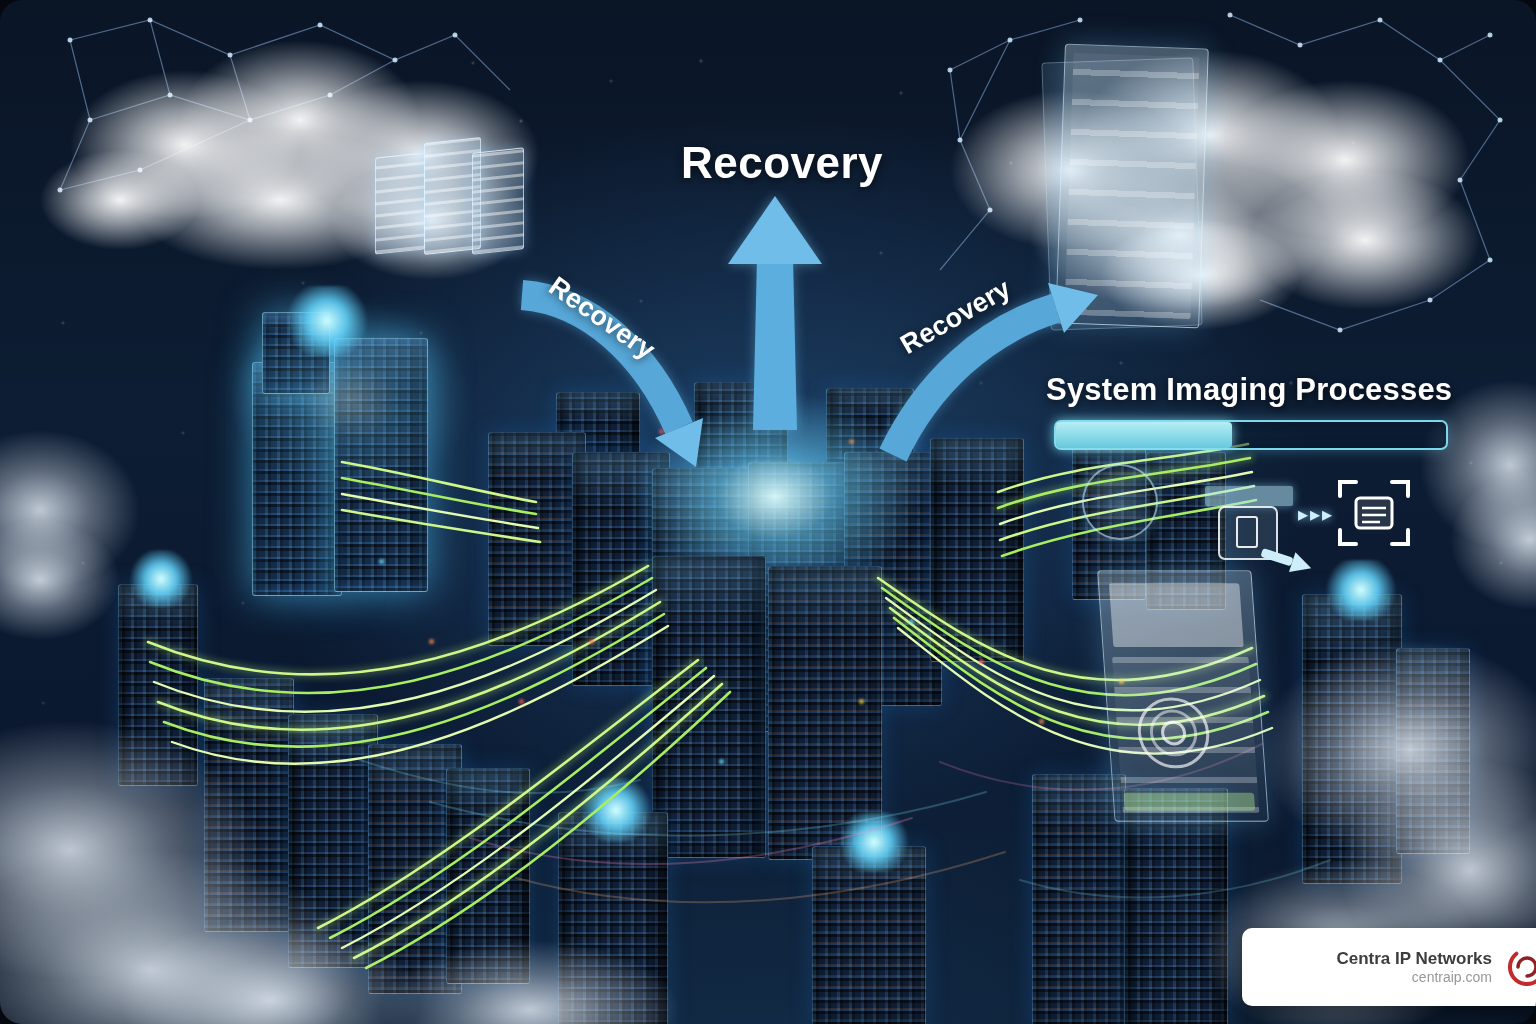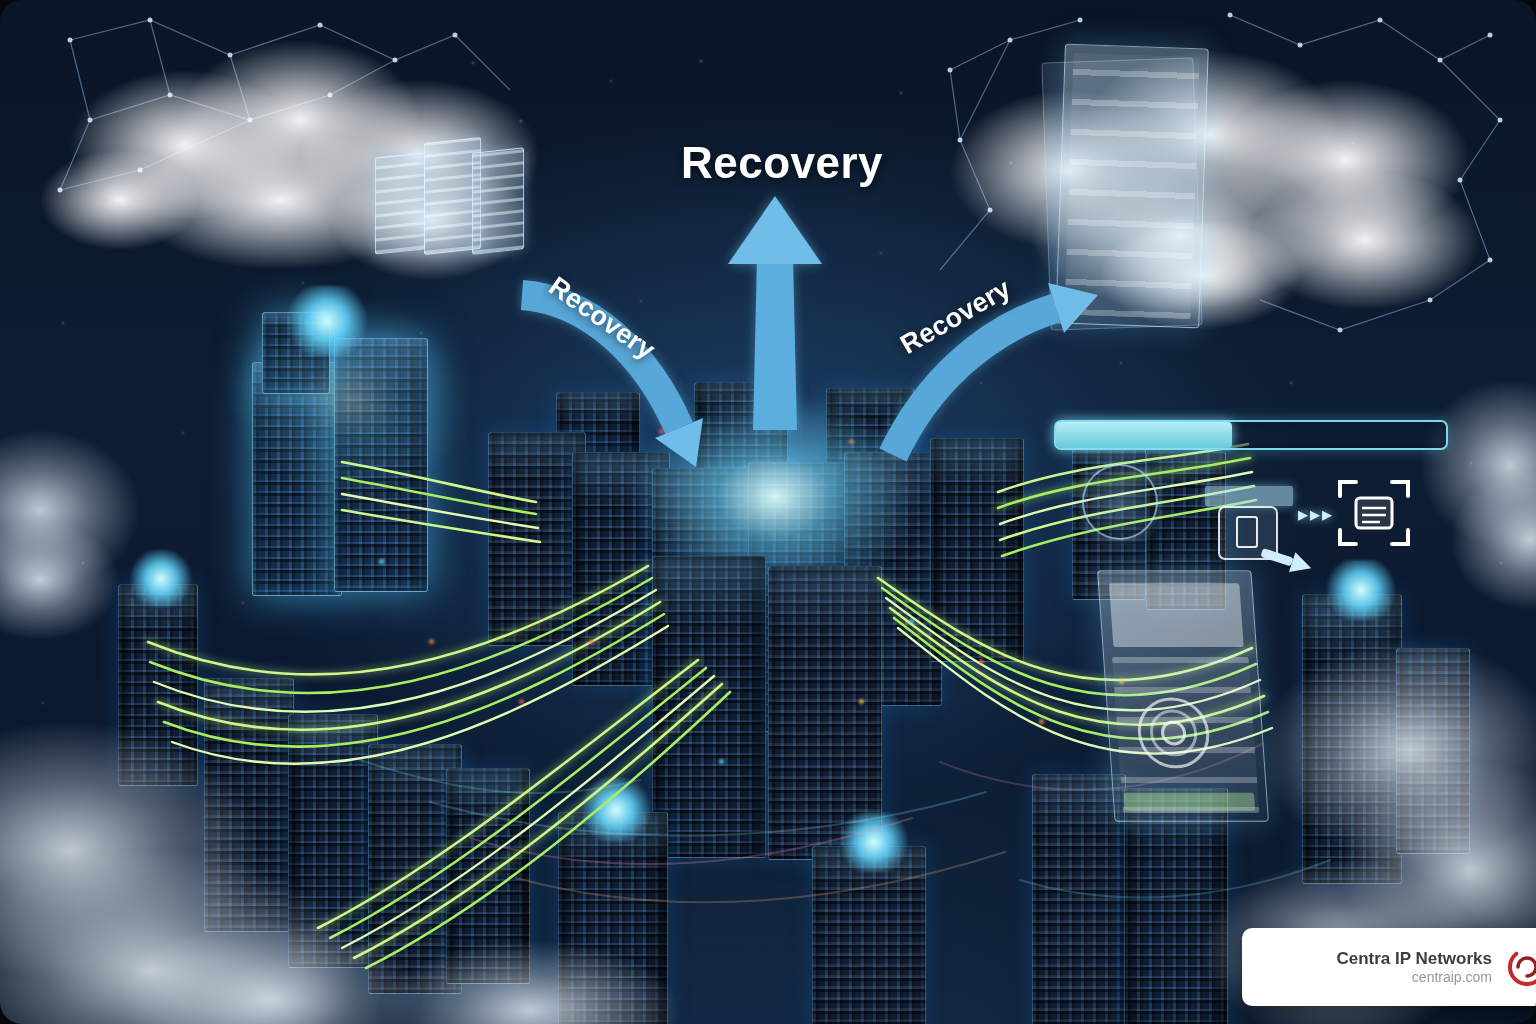--- a/index.html
+++ b/index.html
@@ -330,20 +330,21 @@
     <g>
       <path class="curve" d="M893,455 C927,383 985,330 1056,308"></path>
       <polygon class="head" points="1064,333 1048,283 1098,295"></polygon>
     </g>
   </svg>
 
   <div class="title-center">Recovery</div>
   <div class="label-rot label-left">Recovery</div>
   <div class="label-rot label-right">Recovery</div>
 
+  <div class="imaging-heading">System Imaging Processes</div>
   <div class="progress">
     <div class="progress-fill" style="width: 45%;"></div>
   </div>
 
   <div class="badge-circle"></div>
   <div class="lightbar"></div>
   <div class="copy-box"></div>
   <div class="chevrons">▸▸▸</div>
   <div class="scanfile">
     <svg width="76" height="74">

